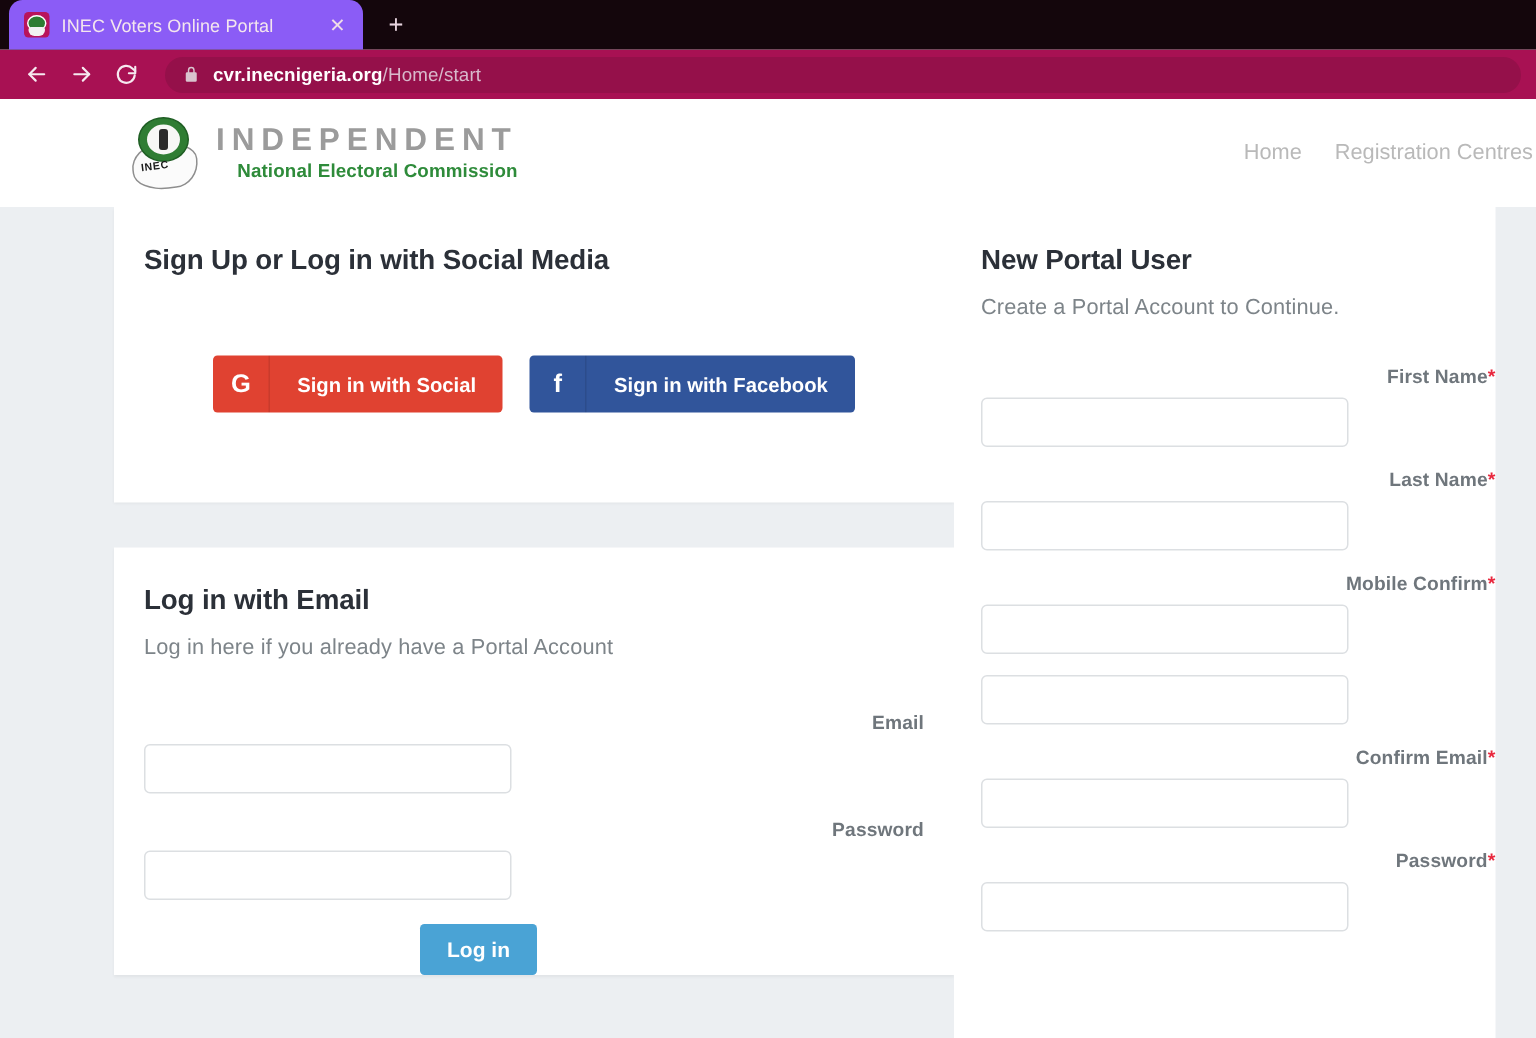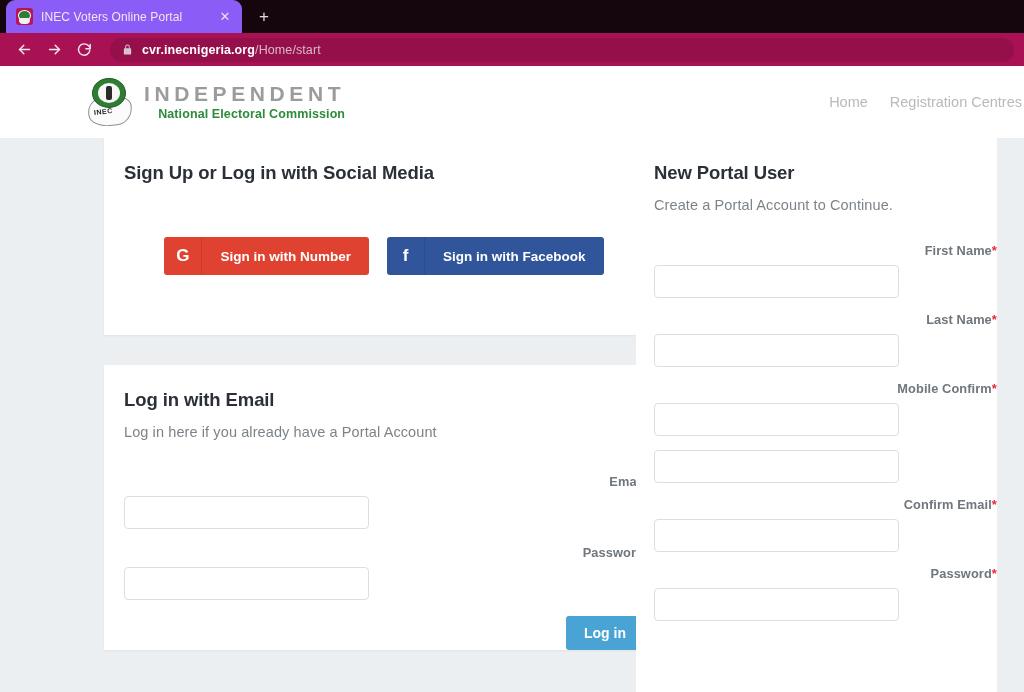--- a/index.html
+++ b/index.html
@@ -216,21 +216,21 @@
     text-decoration: none;
   }
 
   .page-body {
     display: flex;
     align-items: flex-start;
     height: 554px;
   }
   .col-left {
     width: 636px;
-    padding-left: 104px;
+    padding-left: 76px;
     display: flex;
     flex-direction: column;
   }
   .card {
     background: #ffffff;
     width: 560px;
     box-shadow: 0 1px 2px rgba(0,0,0,0.05);
   }
   .card-social { padding: 24px 20px 26px 20px; height: 197px; }
   .card-login  { margin-top: 30px; padding: 24px 20px 0 20px; }
@@ -299,21 +299,21 @@
     height: 33px;
     width: 245px;
     font-size: 13.5px;
     font-family: "Liberation Sans", sans-serif;
     padding: 0 9px;
     color: #333;
     outline: none;
   }
   .field-block { margin-bottom: 16px; }
   .login-fields { margin-top: 34px; }
-  .btn-row { display: flex; margin-top: 5px; justify-content: flex-end; }
+  .btn-row { display: flex; margin-top: 5px; }
   .btn-login {
     margin-left: 184px;
     background: #4aa3d5;
     color: #ffffff;
     border: none;
     border-radius: 3px;
     height: 34px;
     padding: 0 18px;
     font-size: 14px;
     font-weight: bold;
@@ -395,21 +395,21 @@
 
   <div class="page-body">
 
     <div class="col-left">
 
       <div class="card card-social">
         <div class="sec-title">Sign Up or Log in with Social Media</div>
         <div class="social-row">
           <div class="social-btn btn-google">
             <span class="sb-icon">G</span>
-            <span class="sb-label">Sign in with Number</span>
+            <span class="sb-label">Sign in with Social</span>
           </div>
           <div class="social-btn btn-facebook">
             <span class="sb-icon">f</span>
             <span class="sb-label">Sign in with Facebook</span>
           </div>
         </div>
       </div>
 
       <div class="card card-login">
         <div class="sec-title">Log in with Email</div>

